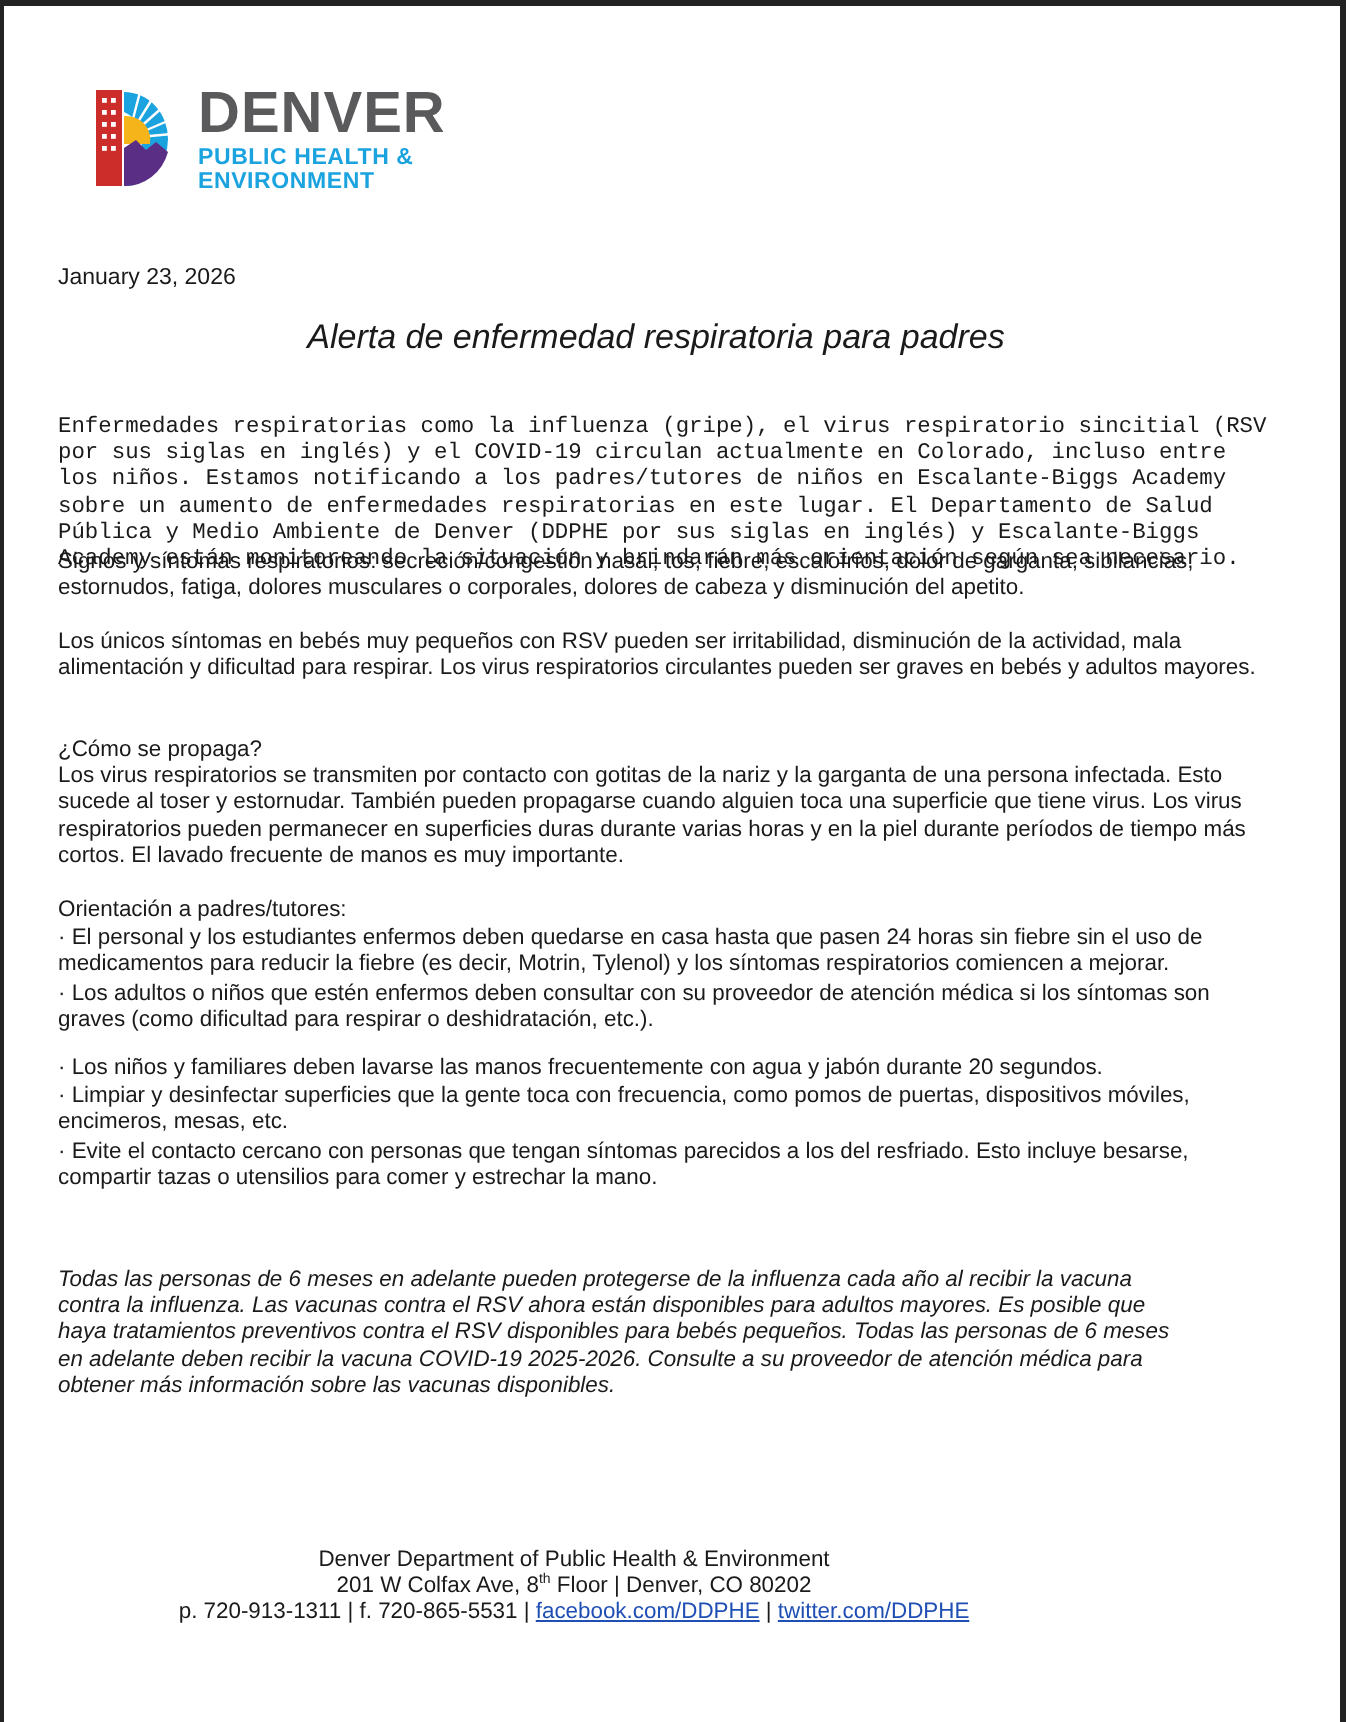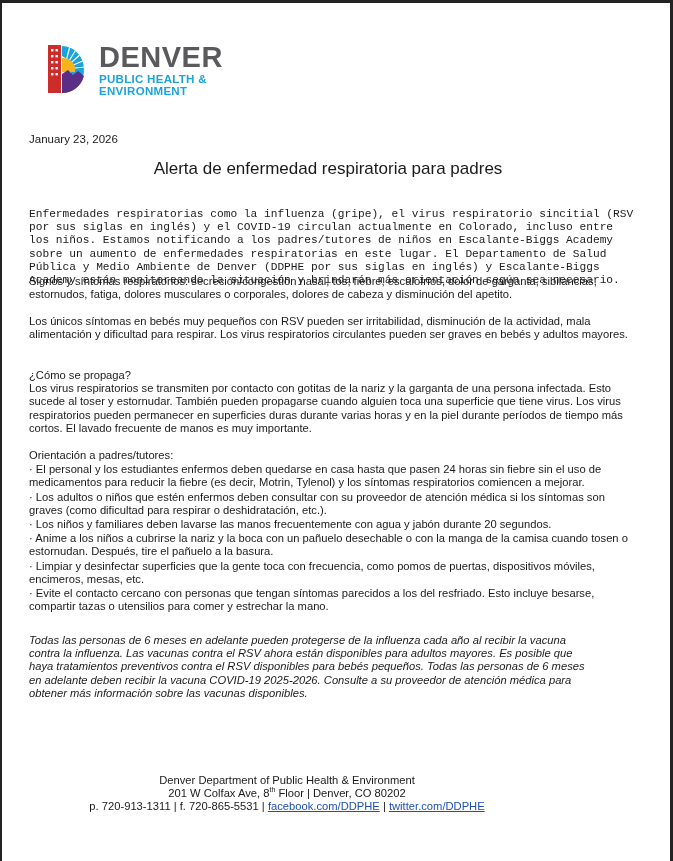--- a/index.html
+++ b/index.html
@@ -19,21 +19,21 @@
   }
   .logo-sub {
     font-family: "Liberation Sans", sans-serif; font-weight: bold; font-size: 11.5px;
     color: #1aa3df; line-height: 12px; letter-spacing: 0.3px;
   }
   .logo-sub1 { margin-top: 2px; }
 
   .date { position: absolute; left: 27px; top: 130px; font-size: 11.5px; color: #1a1a1a; }
   .title {
     position: absolute; left: 0; width: 652px; top: 156px; text-align: center;
-    font-size: 17px; color: #1a1a1a;
+    font-size: 17px; color: #1a1a1a; font-style: italic;
   }
   .body-text {
     position: absolute; left: 27px; width: 610px; font-size: 11.2px; line-height: 13.2px; color: #1a1a1a;
   }
   .p1 { top: 205px; font-family: Liberation Mono, monospace; }
   .p2 { top: 272px; }
   .p3 { top: 312px; }
   .p4 { top: 366px; }
   .p5 { top: 446px; }
   .bullet { display: block; }
@@ -102,23 +102,22 @@
   <p class="body-text p2">Signos y síntomas respiratorios: secreción/congestión nasal, tos, fiebre, escalofríos, dolor de  garganta, sibilancias, estornudos, fatiga, dolores musculares o corporales, dolores de cabeza y  disminución del apetito.</p>
 
   <div class="body-text p4">
     <div>¿Cómo se propaga?</div>
     <div>Los virus respiratorios se transmiten por contacto con gotitas de la nariz y la garganta de una  persona infectada. Esto sucede al toser y estornudar. También pueden propagarse cuando alguien  toca una superficie que tiene virus. Los virus respiratorios pueden permanecer en superficies duras  durante varias horas y en la piel durante períodos de tiempo más cortos. El lavado frecuente de  manos es muy importante.</div>
   </div>
 
   <div class="body-text p5">
     <div style="margin-bottom:1px;">Orientación a padres/tutores:</div>
     <span class="bullet" style="margin-bottom:1px;">· El personal y los estudiantes enfermos deben quedarse en casa hasta que pasen 24 horas sin  fiebre sin el uso de medicamentos para reducir la fiebre (es decir, Motrin, Tylenol) y los  síntomas respiratorios comiencen a mejorar.</span>
-    <span class="bullet" style="margin-bottom:1px;">· Los adultos o niños que estén enfermos deben consultar con su proveedor de atención médica  si los síntomas son graves (como dificultad para respirar o deshidratación, etc.).</span>
+    <span class="bullet" style="margin-bottom:11px;">· Los adultos o niños que estén enfermos deben consultar con su proveedor de atención médica  si los síntomas son graves (como dificultad para respirar o deshidratación, etc.).</span>
     <span class="bullet" style="margin-bottom:1px;">· Los niños y familiares deben lavarse las manos frecuentemente con agua y jabón durante 20  segundos.</span>
-    <span class="bullet" style="margin-bottom:1px;">· Anime a los niños a cubrirse la nariz y la boca con un pañuelo desechable o con la manga de la  camisa cuando tosen o estornudan. Después, tire el pañuelo a la basura.</span>
     <span class="bullet" style="margin-bottom:1px;">· Limpiar y desinfectar superficies que la gente toca con frecuencia, como pomos de puertas,  dispositivos móviles, encimeros, mesas, etc.</span>
     <span class="bullet">· Evite el contacto cercano con personas que tengan síntomas parecidos a los del resfriado.  Esto incluye besarse, compartir tazas o utensilios para comer y estrechar la mano.</span>
   </div>
 
   <p class="body-text p6 italic">Todas las personas de 6 meses en adelante pueden protegerse de la influenza cada año al recibir la  vacuna contra la influenza. Las vacunas contra el RSV ahora están disponibles para adultos  mayores. Es posible que haya tratamientos preventivos contra el RSV disponibles para bebés  pequeños. Todas las personas de 6 meses en adelante deben recibir la vacuna COVID-19 2025-2026. Consulte a su proveedor de atención médica para obtener más información sobre las  vacunas disponibles.</p>
 
   <div class="footer">
     <div>Denver Department of Public Health &amp; Environment</div>
     <div><span>201 W Colfax Ave, 8</span><sup>th</sup><span> Floor | Denver, CO 80202</span></div>
     <div><span>p. 720-913-1311 | f. 720-865-5531 | </span><a>facebook.com/DDPHE</a><span> | </span><a>twitter.com/DDPHE</a></div>

